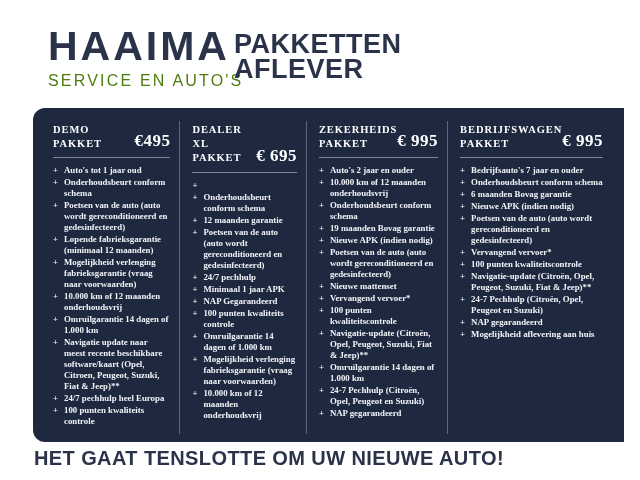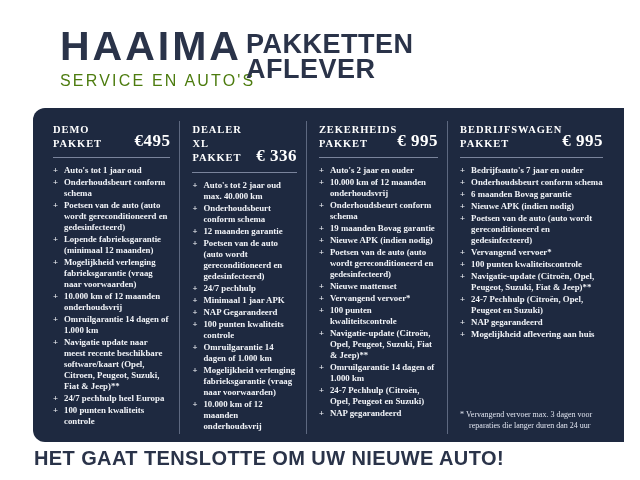--- a/index.html
+++ b/index.html
@@ -6,21 +6,21 @@
   body{
     width:640px;height:480px;overflow:hidden;position:relative;
     background:#ffffff;
     font-family:"Liberation Sans","DejaVu Sans",sans-serif;
     --panel-bg:#1e2940;
     --text-dark:#2a3349;
     --divider:#5d6880;
     --text-light:#f2f4f8;
   }
   
-  .header{position:absolute;left:12px;top:0;width:580px;height:108px;}
+  .header{position:absolute;left:0;top:0;width:580px;height:108px;}
   .brand{position:absolute;left:48px;top:26px;}
   .brand-name{font-size:41px;font-weight:700;color:var(--text-dark);letter-spacing:3px;line-height:1;}
   .brand-sub{font-size:16px;font-weight:400;color:#4d7c0f;letter-spacing:2.2px;margin-top:5px;}
   .page-title{position:absolute;left:234px;top:32px;font-size:27px;font-weight:700;color:var(--text-dark);line-height:25px;letter-spacing:0.5px;}
   
   .panel{
     position:absolute;left:33px;top:108px;right:16px;height:334px;
     background:var(--panel-bg);
     border-radius:12px 0 0 12px;
     box-sizing:border-box;
@@ -112,27 +112,26 @@
           </li>
         </ul>
 
   </div>
       <div class="pkg-col">
     <div class="pkg-head">
       <div class="pkg-name">
         <div>DEALER XL</div>
         <div>PAKKET</div>
       </div>
-      <div class="pkg-price">€ 336</div>
+      <div class="pkg-price">€ 695</div>
     </div>
     <hr class="pkg-rule">
     <ul class="pkg-items">
           <li>
             <span class="plus">+</span>
-            <span class="itxt">Auto's tot 2 jaar oud max. 40.000 km</span>
           </li>
           <li>
             <span class="plus">+</span>
             <span class="itxt">Onderhoudsbeurt conform schema</span>
           </li>
           <li>
             <span class="plus">+</span>
             <span class="itxt">12 maanden garantie</span>
           </li>
           <li>
@@ -284,19 +283,18 @@
           <li>
             <span class="plus">+</span>
             <span class="itxt">NAP gegarandeerd</span>
           </li>
           <li>
             <span class="plus">+</span>
             <span class="itxt">Mogelijkheid aflevering aan huis</span>
           </li>
         </ul>
     <div class="footnotes">
-          <p class="footnote">* Vervangend vervoer max. 3 dagen voor reparaties die langer duren dan 24 uur</p>
         </div>
   </div>
     </div>
 </div>
 
 <div class="footer-tagline">HET GAAT TENSLOTTE OM UW NIEUWE AUTO!</div>
 
 </body></html>

